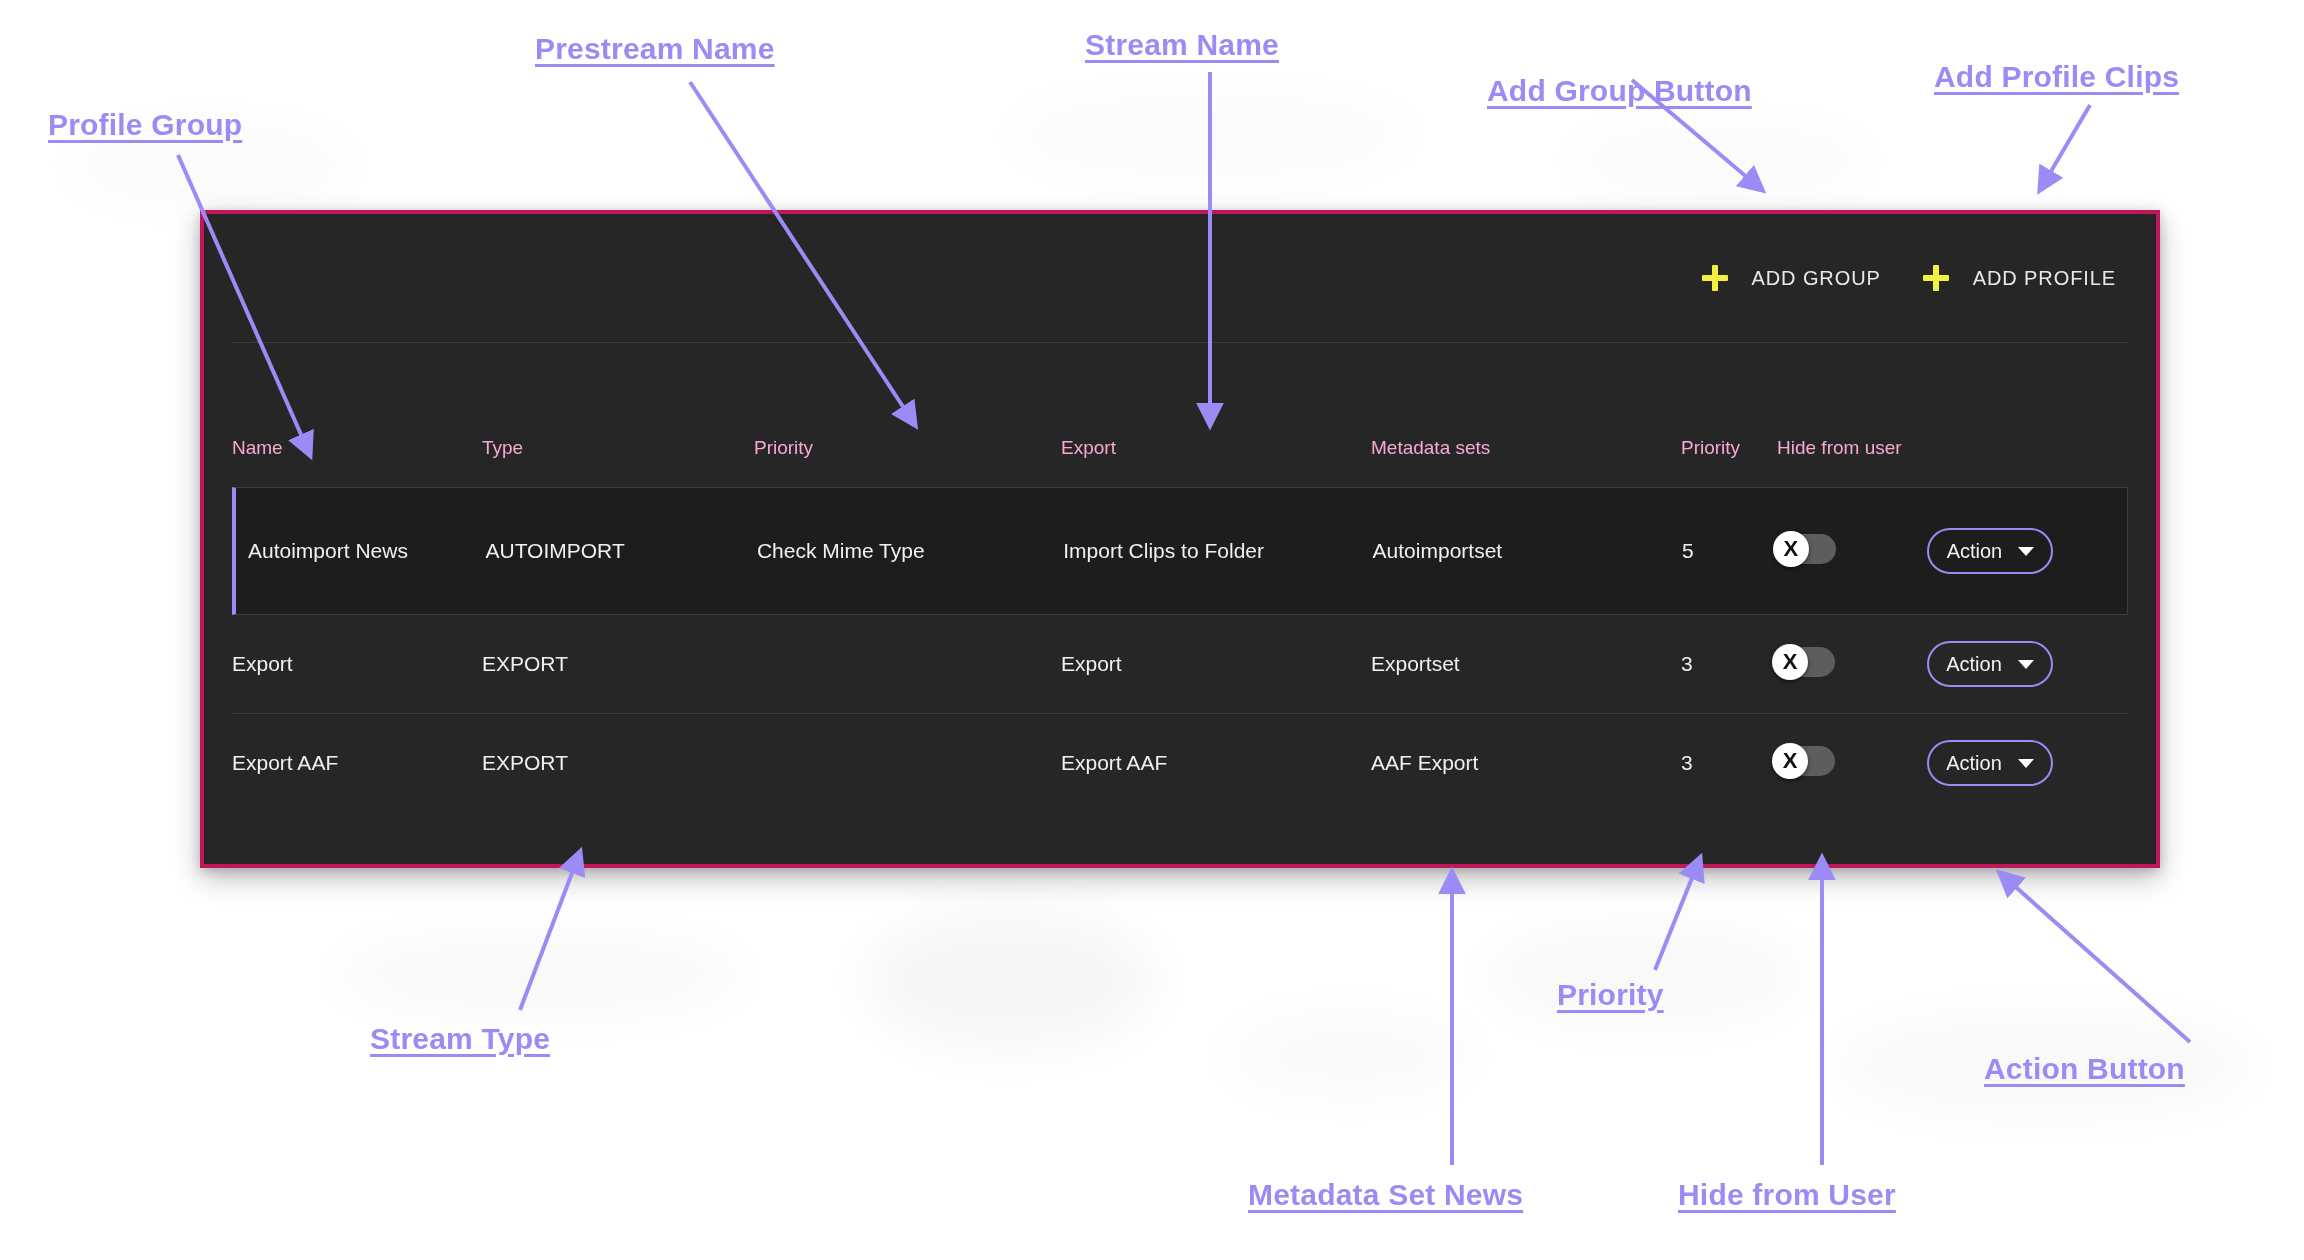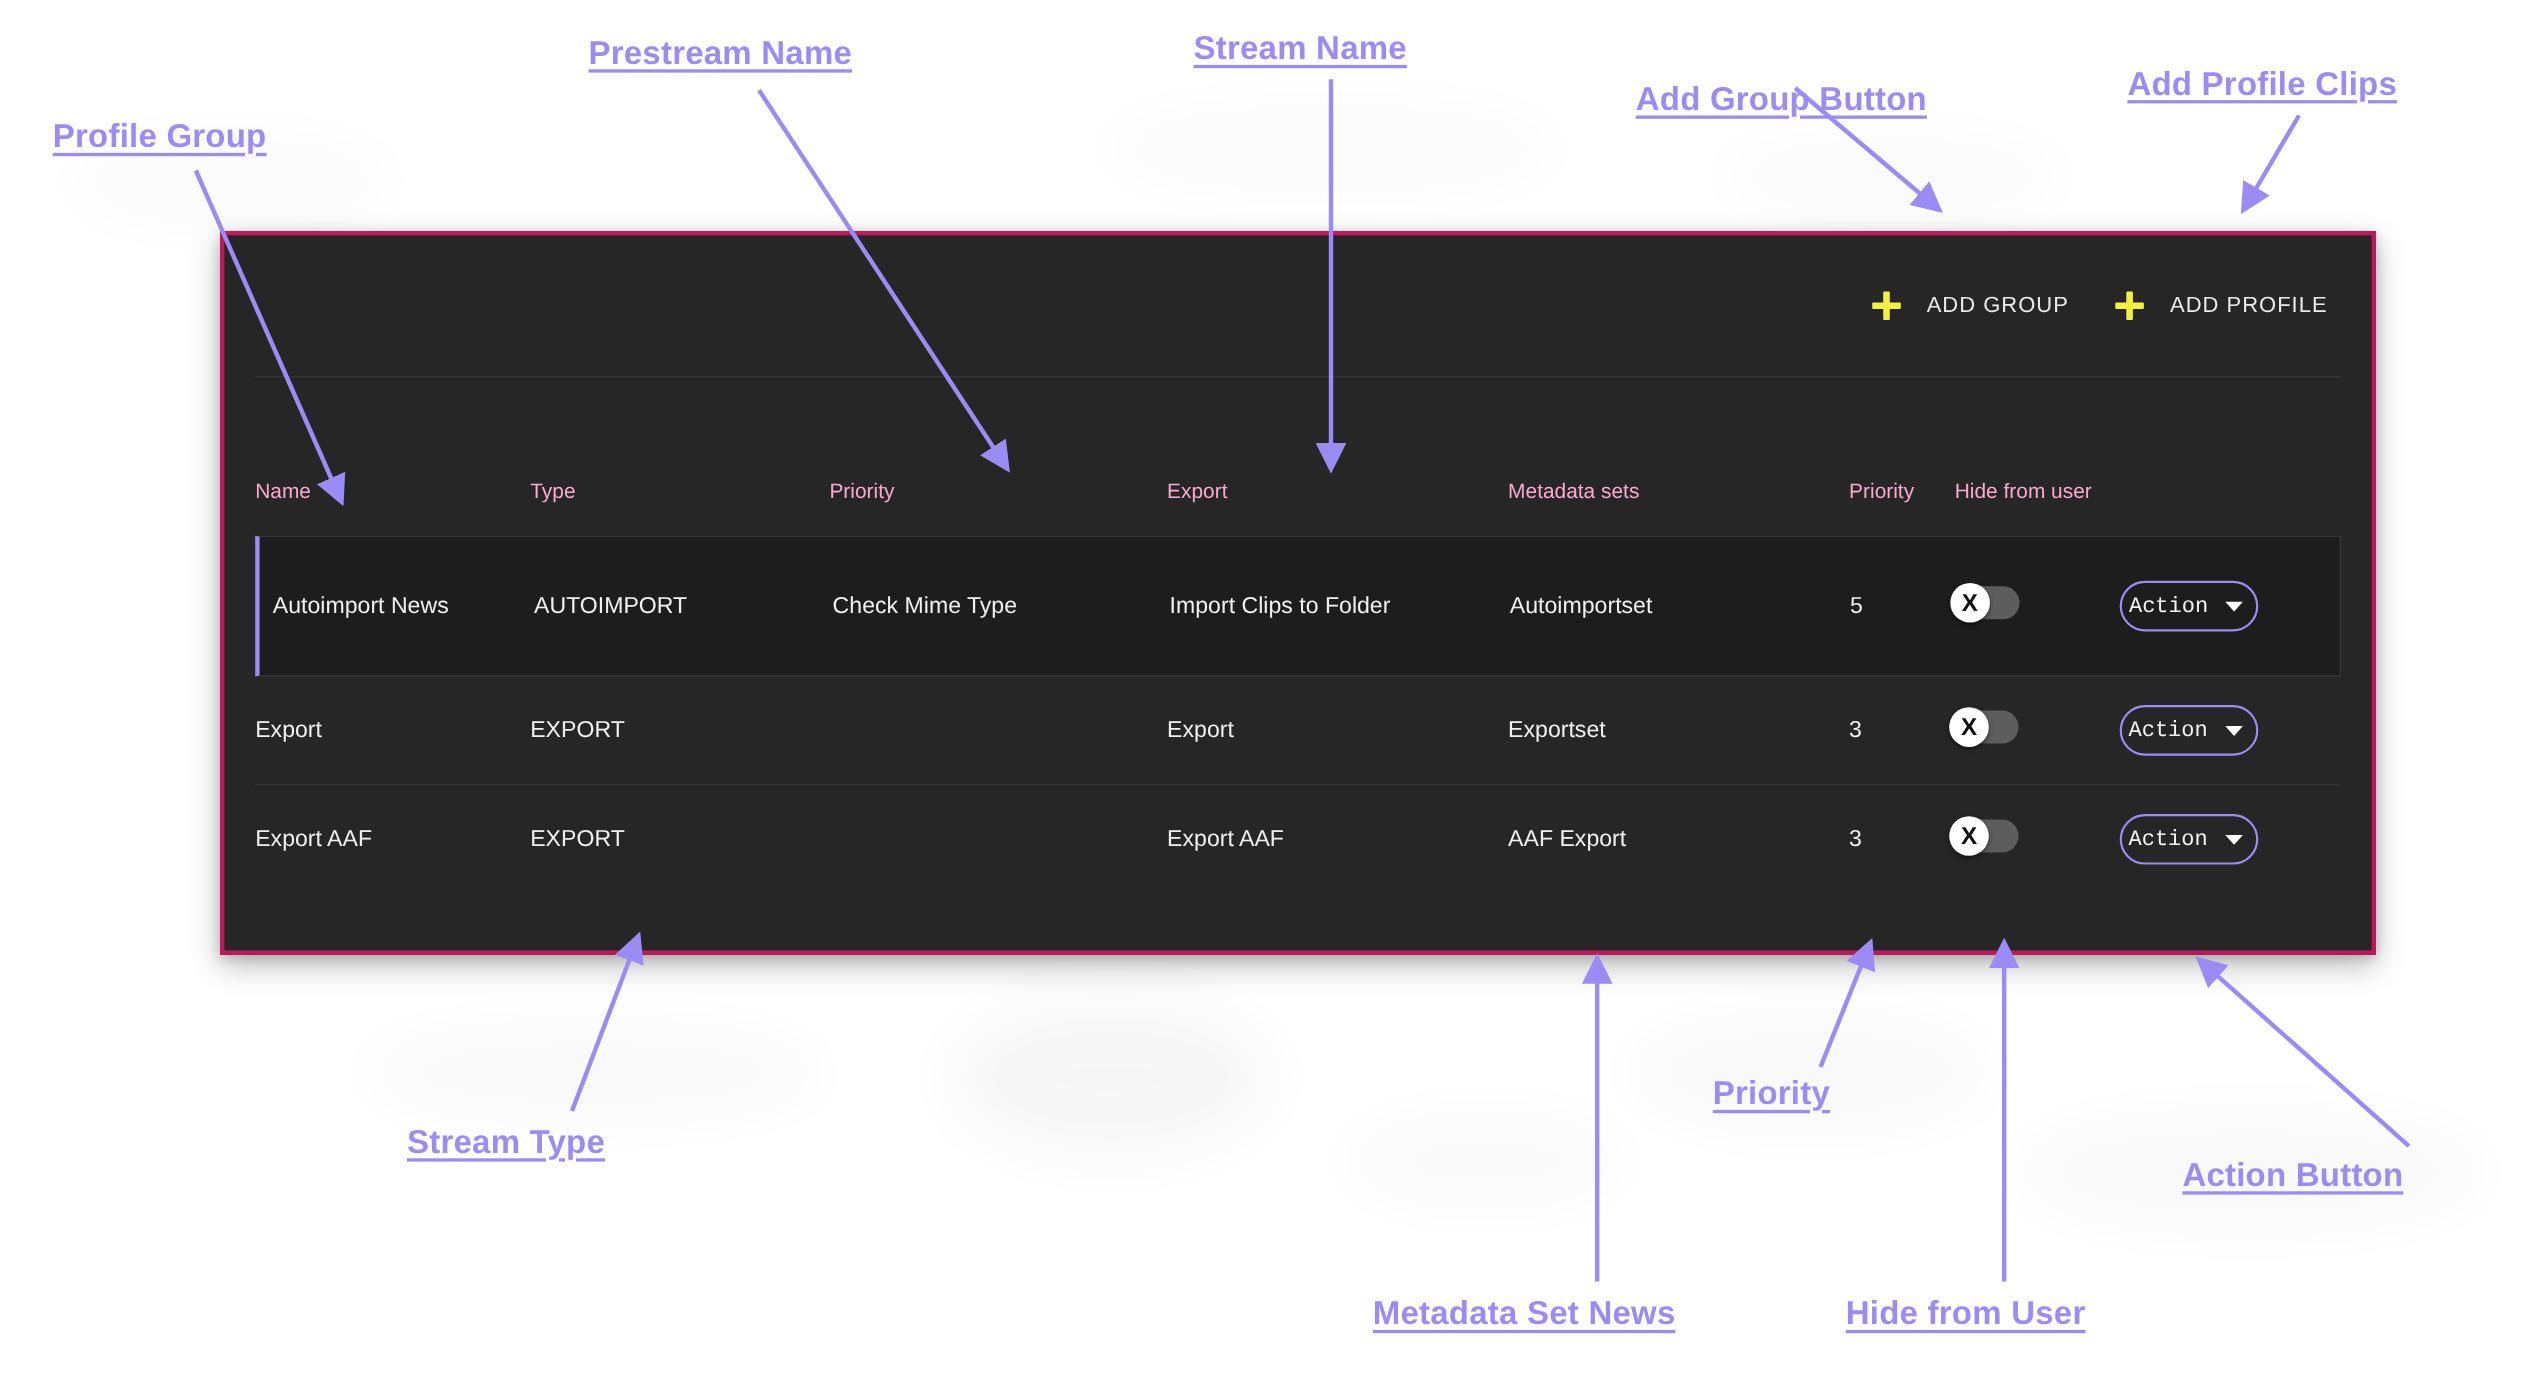--- a/index.html
+++ b/index.html
@@ -165,30 +165,31 @@
     color: #111111;
     font-size: 22px;
     font-weight: bold;
     line-height: 1;
   }
 
   
   .action-btn {
     display: inline-flex;
     align-items: center;
+    justify-content: center;
     gap: 16px;
     width: 126px;
     height: 46px;
     border: 2px solid #9b8cf5;
     border-radius: 23px;
     background: transparent;
     color: #f2f2f2;
     font-size: 20px;
     cursor: pointer;
-    font-family: Liberation Mono, monospace;
+    font-family: Liberation Sans, sans-serif;
   }
   .caret {
     width: 0; height: 0;
     border-left: 8px solid transparent;
     border-right: 8px solid transparent;
     border-top: 9px solid #ffffff;
   }
 
   
   #annotations {

